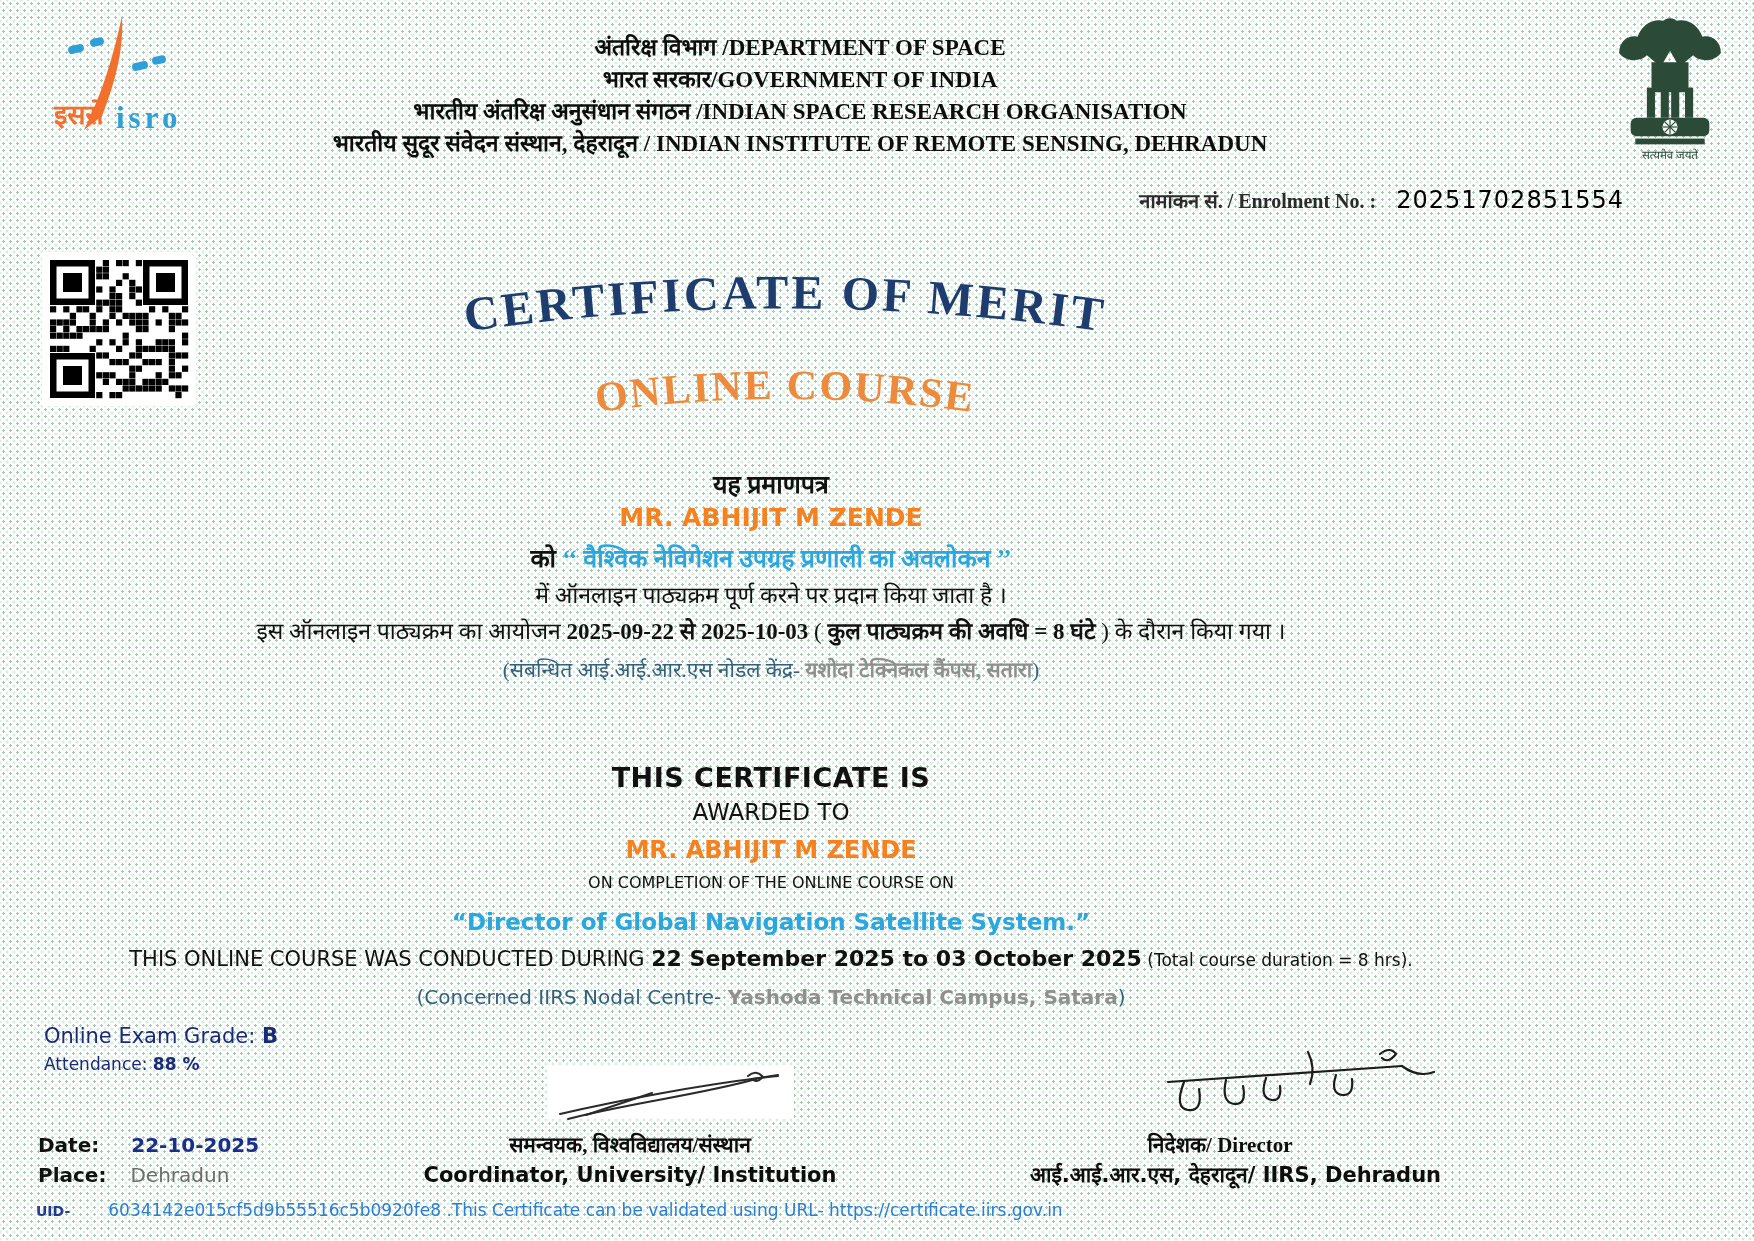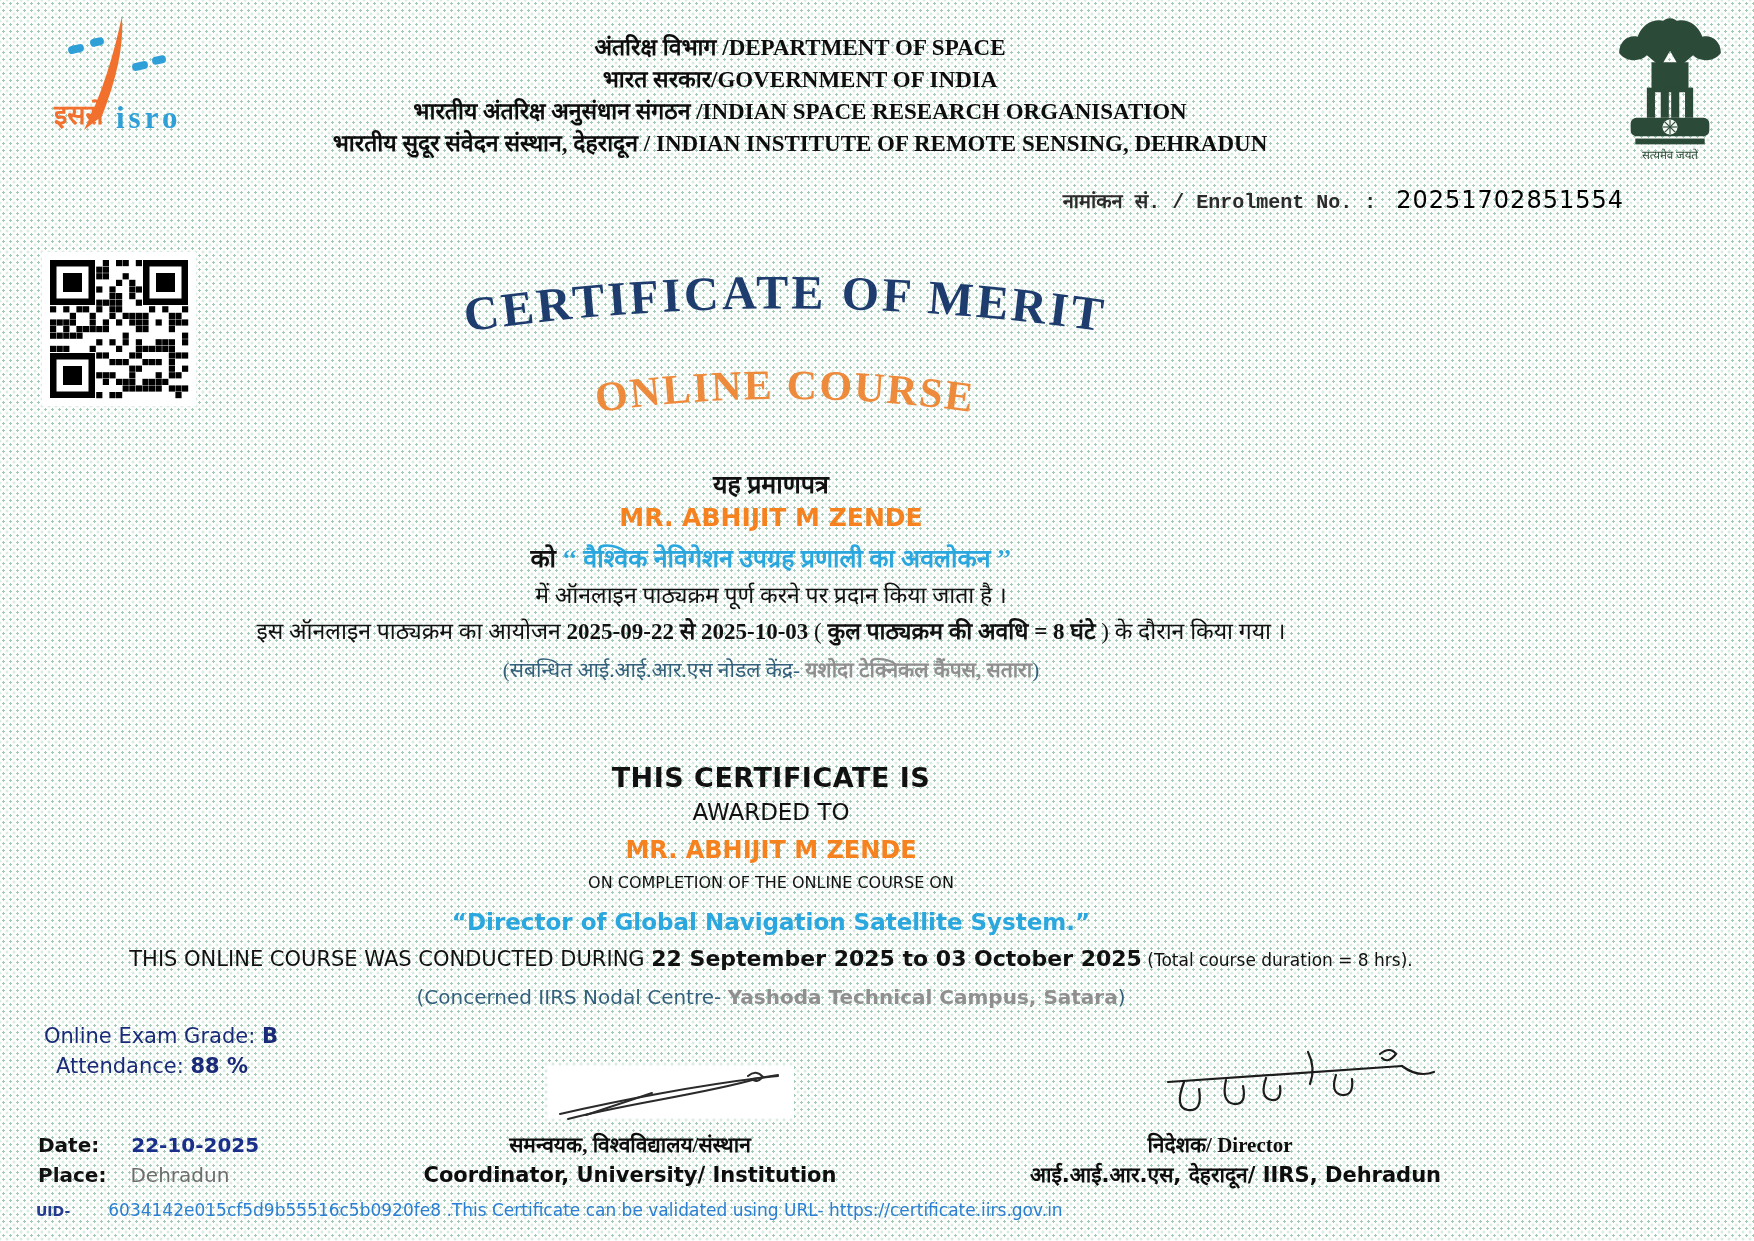--- a/index.html
+++ b/index.html
@@ -14,21 +14,21 @@
     font-family:"DejaVu Sans","Liberation Sans",sans-serif;
     color:#111;
   }
   .abs{position:absolute;}
   .cline{position:absolute; left:0; width:1542px; text-align:center; white-space:nowrap;}
   .serif{font-family:"Liberation Serif","DejaVu Serif",serif;}
   .hdr{position:absolute; left:200px; width:1200px; text-align:center;
        font-family:"Liberation Serif","DejaVu Serif",serif; font-weight:bold;
        font-size:23px; color:#0d0d0d; white-space:nowrap;}
   .enrol{position:absolute; top:186px; right:130px; display:flex; align-items:baseline; gap:20px; white-space:nowrap;}
-  .enrol .lbl{font-size:20px; color:#2b2b2b; font-family:Liberation Mono, monospace; font-weight:bold;}
+  .enrol .lbl{font-size:20px; color:#2b2b2b; font-family:Liberation Serif, serif; font-weight:bold;}
   .enrol .val{font-size:24px; color:#000; letter-spacing:1px;}
   .orange{color:#f5821f;}
   .cyan{color:#2aa7df;}
   .navy{color:#1b2a78;}
   .teal{color:#34607c;}
   .gray{color:#8f8f8f;}
   .bold{font-weight:bold;}
   .sig-label{font-weight:bold; font-size:21px; color:#0d0d0d; line-height:1.45; text-align:center; white-space:nowrap;}
   .footrow{position:absolute; display:flex; align-items:baseline; white-space:nowrap;}
   .legend{position:absolute; right:58px; top:1208px; font-size:16.5px; font-weight:bold; color:#9a9a9a; white-space:nowrap;}
@@ -288,21 +288,21 @@
     <span>THIS ONLINE COURSE WAS CONDUCTED DURING </span><span class="bold" style="font-size:22px;">22 September 2025 to 03 October 2025</span><span style="font-size:17px;"> (Total course duration = 8 hrs).</span>
   </div>
 
   <div class="cline" style="top:985px; font-size:20px;">
     <span class="teal">(Concerned IIRS Nodal Centre- </span><span class="gray bold">Yashoda Technical Campus, Satara</span><span class="teal">)</span>
   </div>
 
   <div class="abs navy" style="left:44px; top:1024px; font-size:21px;">
     <span>Online Exam Grade: </span><span class="bold">B</span>
   </div>
-  <div class="abs navy" style="left:56px; top:1054px; font-size:21px;text-align:center;">
+  <div class="abs navy" style="left:44px; top:1054px; font-size:17px;text-align:center;">
     <span>Attendance: </span><span class="bold">88 %</span>
   </div>
 
   <div class="footrow" style="left:38px; top:1133px; font-size:20px;">
     <span class="bold">Date:</span>
     <span class="bold" style="color:#1a2f8a; margin-left:32px;">22-10-2025</span>
   </div>
   <div class="footrow" style="left:38px; top:1163px; font-size:20px;">
     <span class="bold">Place:</span>
     <span style="color:#6d6d6d; margin-left:24px;">Dehradun</span>

